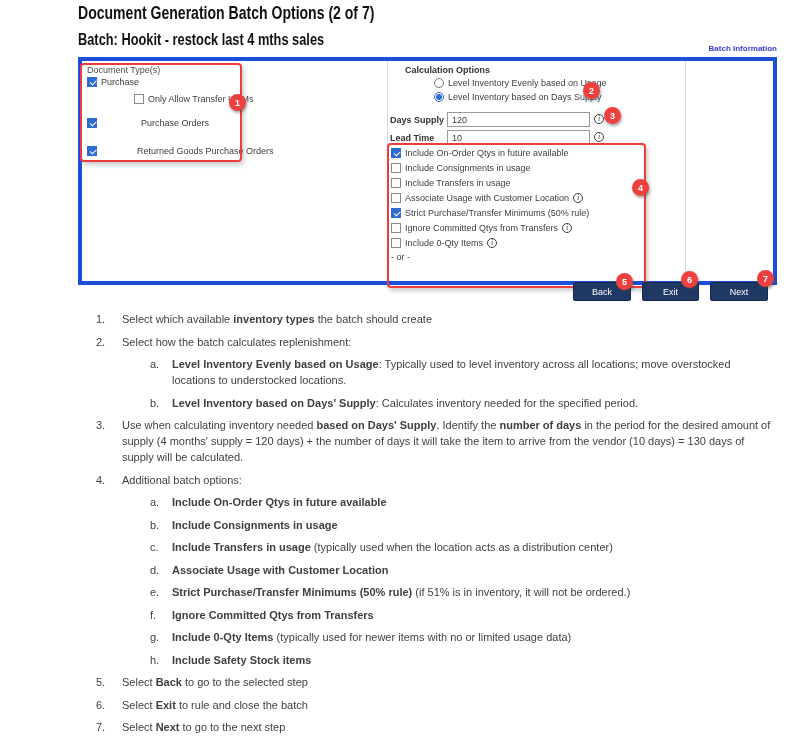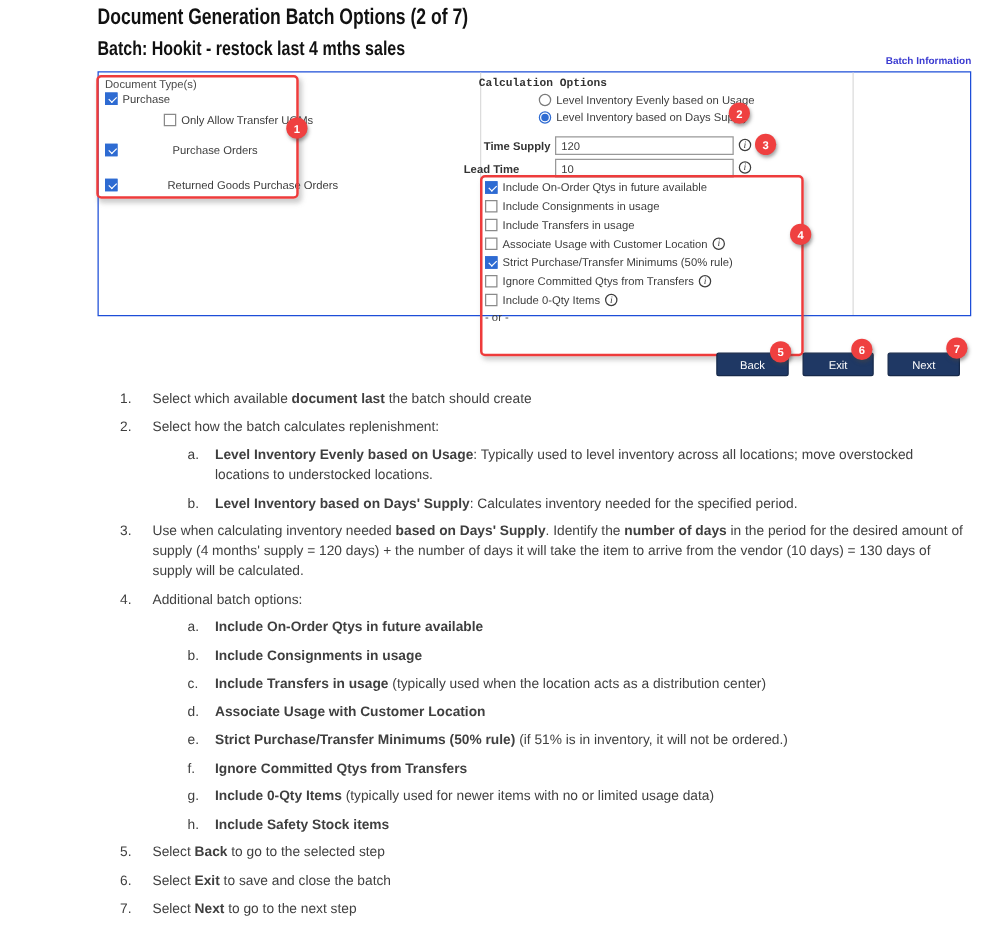--- a/index.html
+++ b/index.html
@@ -24,22 +24,22 @@
     font-size: 16px; font-weight: bold; color: #111;
     transform: scaleX(0.80); transform-origin: 0 50%; white-space: nowrap;
   }
   .batch-info-link {
     position: absolute; top: 44px; right: 20px;
     font-size: 8px; font-weight: bold; color: #3b3bd1; cursor: pointer;
   }
 
   
   .form-panel {
-    position: absolute; left: 78px; top: 57px; width: 699px; height: 196px;
-    border: 1px solid #1d4ed8; background: #fff;
+    position: absolute; left: 78px; top: 57px; width: 699px; height: 228px;
+    border: 4px solid #1d4ed8; background: #fff;
   }
   .divider { position: absolute; top: 0; bottom: 0; width: 1px; background: #dcdcdc; }
   .divider-1 { left: 305px; }
   .divider-2 { left: 603px; }
 
   
   .redbox {
     position: absolute; border: 2px solid #ee3b3b; border-radius: 4px;
     box-shadow: 2px 3px 4px rgba(110,110,110,.35);
     pointer-events: none;
@@ -57,21 +57,21 @@
   .badge-pos-1 { left: 229px; top: 94px; }
   .badge-pos-2 { left: 583px; top: 82px; }
   .badge-pos-3 { left: 604px; top: 107px; }
   .badge-pos-4 { left: 632px; top: 179px; }
   .badge-pos-5 { left: 616px; top: 273px; }
   .badge-pos-6 { left: 681px; top: 271px; }
   .badge-pos-7 { left: 757px; top: 270px; }
 
   
   .doc-label { position: absolute; left: 5px; top: 4px; font-size: 9px; color: #4a4a4a; }
-  .calc-label { position: absolute; left: 304px; top: 4px; font-size: 9px; font-weight: bold; color: #333; font-family: Liberation Mono, monospace; }
+  .calc-label { position: absolute; left: 323px; top: 4px; font-size: 9px; font-weight: bold; color: #333; }
 
   .cb-row { display: flex; align-items: center; gap: 4px; height: 12px; }
   .cb {
     position: relative; display: inline-block; flex: none;
     width: 10px; height: 10px; border: 1px solid #8a8a8a; background: #fff; cursor: pointer;
   }
   .cb.checked { background: #2e6bd2; border-color: #2e6bd2; }
   .cb.checked::after {
     content: ""; position: absolute; left: 1.5px; top: 1.5px; width: 5px; height: 2.5px;
     border-left: 1.5px solid #fff; border-bottom: 1.5px solid #fff; transform: rotate(-45deg);
@@ -91,21 +91,21 @@
   }
   .radio.selected { border-color: #2e6bd2; }
   .radio.selected::after {
     content: ""; position: absolute; left: 1px; top: 1px; right: 1px; bottom: 1px;
     background: #2e6bd2; border-radius: 50%;
   }
   .radio-label { font-size: 9px; color: #3d3d3d; white-space: nowrap; }
 
   .field-label { position: absolute; font-size: 9px; font-weight: bold; color: #333; }
   .field-label-ds { left: 308px; top: 54px; }
-  .field-label-lt { left: 292px; top: 72px; }
+  .field-label-lt { left: 308px; top: 72px; }
   .field-input {
     position: absolute; left: 365px; width: 143px; height: 15px;
     border: 1px solid #999; font-family: "Liberation Sans", sans-serif;
     font-size: 9px; color: #3d3d3d; padding: 0 4px; background: #fff;
   }
   .field-input-ds { top: 51px; }
   .field-input-lt { top: 69px; }
 
   .info-icon {
     position: relative; display: inline-block; flex: none;
@@ -177,21 +177,21 @@
       <div class="radio-row">
         <span class="radio"></span>
         <span class="radio-label">Level Inventory Evenly based on Usage</span>
       </div>
       <div class="radio-row">
         <span class="radio selected"></span>
         <span class="radio-label">Level Inventory based on Days Supply</span>
       </div>
     </div>
 
-  <span class="field-label field-label-ds">Time Supply</span>
+  <span class="field-label field-label-ds">Days Supply</span>
   <input class="field-input field-input-ds" value="120" style="">
   <span class="info-icon info-ds"></span>
 
   <span class="field-label field-label-lt">Lead Time</span>
   <input class="field-input field-input-lt" value="10" style="">
   <span class="info-icon info-lt"></span>
 
   <div id="calc-option-list">
       <div class="cb-row">
         <span class="cb checked"></span>
@@ -239,21 +239,21 @@
     <span class="badge badge-pos-3">3</span>
     <span class="badge badge-pos-4">4</span>
     <span class="badge badge-pos-5">5</span>
     <span class="badge badge-pos-6">6</span>
     <span class="badge badge-pos-7">7</span>
   </div>
 
 <div id="instructions">
     <div class="inst-row">
       <span class="inst-num">1.</span>
-      <span class="inst-text"><span>Select which available </span><span class="b">document last</span><span> the batch should create</span></span>
+      <span class="inst-text"><span>Select which available </span><span class="b">inventory types</span><span> the batch should create</span></span>
     </div>
     <div class="inst-row">
       <span class="inst-num">2.</span>
       <span class="inst-text"><span>Select how the batch calculates replenishment:</span></span>
     </div>
     <div class="inst-row sub">
       <span class="inst-num">a.</span>
       <span class="inst-text"><span class="b">Level Inventory Evenly based on Usage</span><span>: Typically used to level inventory across all locations; move overstocked locations to understocked locations.</span></span>
     </div>
     <div class="inst-row sub">
@@ -299,19 +299,19 @@
     <div class="inst-row sub">
       <span class="inst-num">h.</span>
       <span class="inst-text"><span class="b">Include Safety Stock items</span></span>
     </div>
     <div class="inst-row">
       <span class="inst-num">5.</span>
       <span class="inst-text"><span>Select </span><span class="b">Back</span><span> to go to the selected step</span></span>
     </div>
     <div class="inst-row">
       <span class="inst-num">6.</span>
-      <span class="inst-text"><span>Select </span><span class="b">Exit</span><span> to save and close the batch</span></span>
+      <span class="inst-text"><span>Select </span><span class="b">Exit</span><span> to rule and close the batch</span></span>
     </div>
     <div class="inst-row">
       <span class="inst-num">7.</span>
       <span class="inst-text"><span>Select </span><span class="b">Next</span><span> to go to the next step</span></span>
     </div>
   </div>
 
 </body></html>

